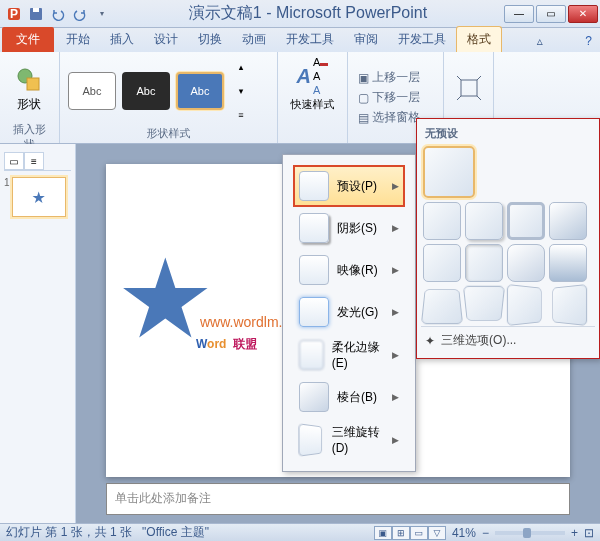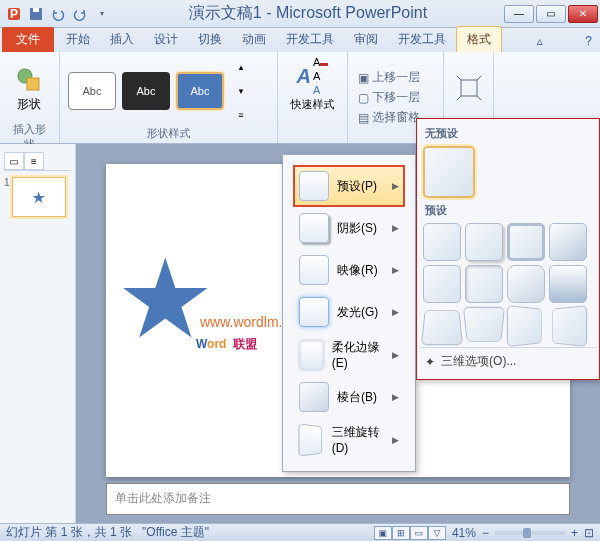--- a/index.html
+++ b/index.html
@@ -267,21 +267,20 @@
     <span>三维旋转(D)</span>
     <span class="menu-arrow">▶</span>
   </div>
 </div>
 
 <div class="preset-flyout">
   <div class="flyout-header">无预设</div>
   <div class="preset-grid">
     <div class="preset-cell big sel"></div>
   </div>
-  <div class="flyout-header">预设</div>
   <div class="preset-grid">
     <div class="preset-cell"></div>
     <div class="preset-cell shadow1"></div>
     <div class="preset-cell" style="border-width:3px;"></div>
     <div class="preset-cell" style="background:linear-gradient(145deg,#fff,#b8c8dc);"></div>
     <div class="preset-cell"></div>
     <div class="preset-cell" style="box-shadow:inset 1px 1px 3px rgba(0,0,0,.2);"></div>
     <div class="preset-cell" style="border-radius:8px;background:linear-gradient(145deg,#fff,#c8d4e4);"></div>
     <div class="preset-cell" style="background:linear-gradient(#fff,#a8bcd4);"></div>
     <div class="preset-cell persp"></div>

